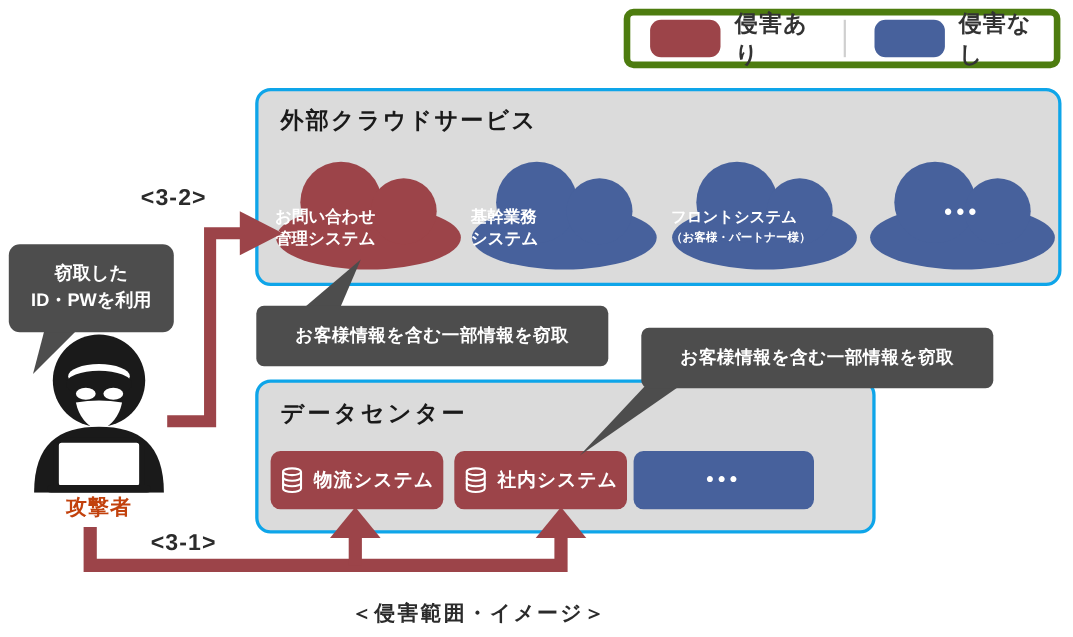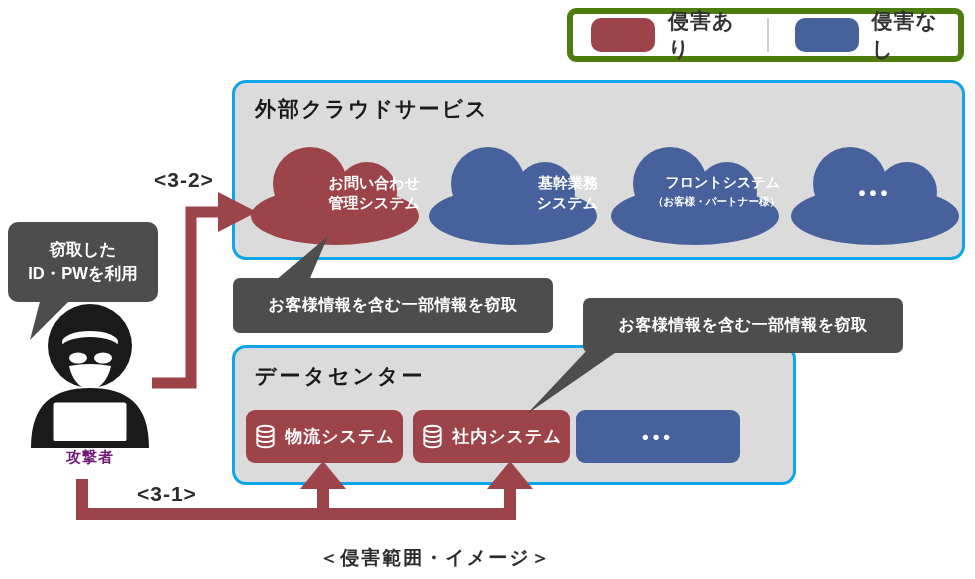--- a/index.html
+++ b/index.html
@@ -14,21 +14,21 @@
   .legend-label{font-size:21px;font-weight:bold;color:#333;margin-left:13px;letter-spacing:1px;}
   .legend-divider{width:2px;height:34px;background:#cfcfcf;margin:0 26px 0 30px;flex:0 0 auto;}
 
   
   .panel{position:absolute;background:#dbdbdb;border:3px solid #0ea5e9;border-radius:14px;box-sizing:border-box;}
   .panel-title{position:absolute;left:20px;top:12px;font-size:21px;font-weight:bold;color:#1a1a1a;letter-spacing:2px;}
 
   
   .cloud{position:absolute;width:170px;height:106px;top:57px;}
   .cloud svg{position:absolute;left:0;top:0;}
-  .cloud-text{position:absolute;left:0;right:0;top:33px;text-align:right;color:#fff;
+  .cloud-text{position:absolute;left:0;right:0;top:48px;text-align:left;color:#fff;
               font-weight:bold;font-size:15px;line-height:1.35;}
   .cloud-text .sub{font-size:10.5px;font-weight:bold;display:block;margin-top:2px;}
   .cloud-dots{position:absolute;left:0;right:0;top:42px;text-align:center;color:#fff;
               font-weight:bold;font-size:20px;letter-spacing:4px;}
 
   
   .sysbox{position:absolute;top:62px;height:53px;border-radius:9px;display:flex;align-items:center;
           justify-content:center;gap:8px;box-sizing:border-box;}
   .sysbox .syslabel{color:#fff;font-weight:bold;font-size:17px;letter-spacing:1px;}
   .sysbox .dots{color:#fff;font-weight:bold;font-size:19px;letter-spacing:4px;}
@@ -40,25 +40,25 @@
   .callout{position:absolute;width:320px;height:55px;background:#4d4d4d;border-radius:7px;
            color:#fff;font-weight:bold;font-size:16px;display:flex;align-items:center;
            justify-content:center;letter-spacing:0.5px;}
   .bubble{position:absolute;left:8px;top:222px;width:150px;height:80px;background:#4d4d4d;border-radius:10px;
           color:#fff;font-weight:bold;font-size:16.5px;display:flex;flex-direction:column;
           align-items:center;justify-content:center;line-height:1.45;text-align:center;}
 
   
   .attacker{position:absolute;left:22px;top:300px;width:136px;height:148px;}
   .attacker-label{position:absolute;left:22px;top:448px;width:136px;text-align:center;
-                  font-size:15px;font-weight:bold;color:#701a75;letter-spacing:1px;}
+                  font-size:19px;font-weight:bold;color:#c2410c;letter-spacing:1px;}
 
   
   .step{position:absolute;font-size:21px;font-weight:bold;color:#2b2b2b;letter-spacing:1px;}
-  .step-32{left:154px;top:168px;}
+  .step-32{left:128px;top:168px;}
   .step-31{left:137px;top:482px;}
 
   .caption{position:absolute;left:0;top:545px;width:871px;text-align:center;
            font-size:19px;font-weight:bold;color:#2b2b2b;letter-spacing:2px;}
 </style>
 </head>
 <body>
 
 <div class="stage">
 

